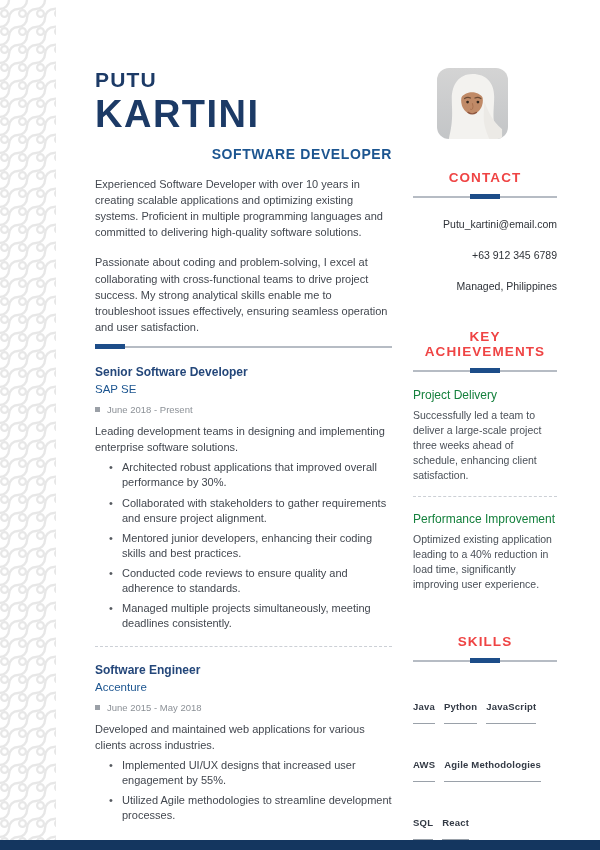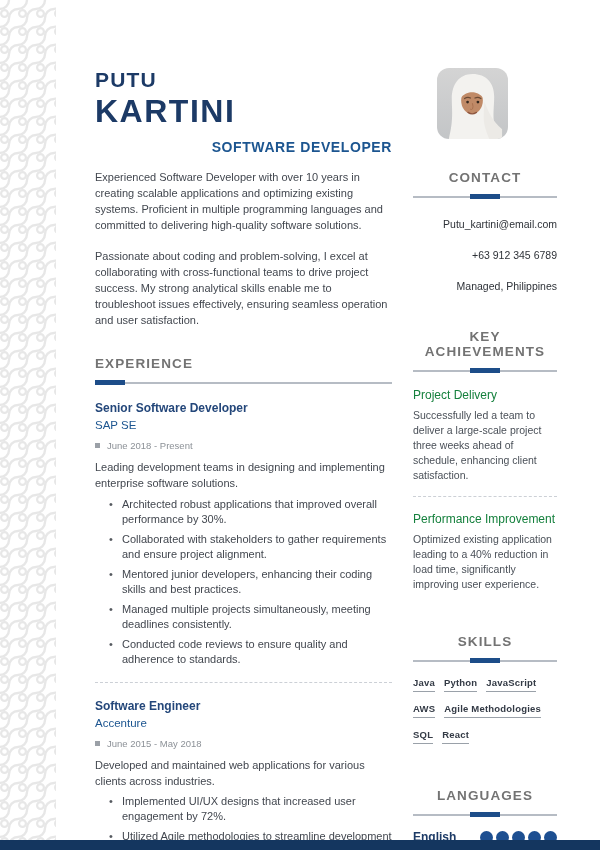--- a/index.html
+++ b/index.html
@@ -14,27 +14,27 @@
 
   
   .pattern-strip { position: absolute; left: 0; top: 0; width: 56px; height: 850px; }
 
   
   .bottom-bar { position: absolute; left: 0; bottom: 0; width: 600px; height: 10px; background: #14365f; }
 
   
   .main-col { position: absolute; left: 95px; top: 0; width: 297px; }
   .first-name { margin-top: 68px; font-size: 21px; font-weight: 600; letter-spacing: 1.2px; color: #1c3a66; line-height: 1.1; }
-  .last-name  { font-size: 32px; font-weight: 800; letter-spacing: 1.5px; color: #1c3a66; line-height: 1.15; margin-top: 2px; }
+  .last-name  { font-size: 38px; font-weight: 800; letter-spacing: 1.5px; color: #1c3a66; line-height: 1.15; margin-top: 2px; }
   .job-headline { font-size: 14px; font-weight: 600; letter-spacing: 0.6px; color: #1c5590; margin-top: 9px; text-align: right; }
 
   .summary p { font-size: 11px; line-height: 1.47; color: #42474f; margin-top: 14px; }
   .summary { margin-top: 13px; }
 
-  .section-title { font-size: 13.5px; font-weight: 800; letter-spacing: 1.1px; color: #737373; }
+  .section-title { font-size: 13.5px; font-weight: 800; letter-spacing: 1.1px; color: #ef4444; }
   .main-col .section-title { margin-top: 28px; text-align: left; }
 
   .divider { position: relative; height: 5px; margin-top: 9px; }
   .divider .thin { position: absolute; left: 0; right: 0; top: 1.5px; height: 2px; background: #b6bcc4; }
   .divider .thick { position: absolute; top: 0; height: 5px; width: 30px; background: #1d4d89; }
   .divider.left-accent .thick { left: 0; }
   .divider.center-accent .thick { left: 50%; margin-left: -15px; }
 
   .job { margin-top: 16px; }
   .job-title { font-size: 12px; font-weight: 700; color: #24477a; }
@@ -58,21 +58,21 @@
   .contact-item { font-size: 10.5px; color: #2e3238; margin-top: 19px; }
 
   .sec-achievements .section-title { margin-top: 37px; }
   .ach-item { margin-top: 15px; }
   .ach-title { font-size: 12px; font-weight: 400; color: #15803d; line-height: 1.25; }
   .ach-text { font-size: 10.5px; line-height: 1.43; color: #4a5058; margin-top: 5px; }
   .ach-sep { border: 0; border-top: 1px dashed #ccd0d6; margin-top: 13px; }
 
   .sec-skills .section-title { margin-top: 42px; }
   .skills-wrap { margin-top: 14px; display: flex; flex-wrap: wrap; column-gap: 9px; row-gap: 11px; }
-  .skill-tag { font-size: 9.5px; font-weight: 700; color: #333a45; border-bottom: 1px solid #9aa1a9; padding-bottom: 3px; letter-spacing: 0.2px; white-space: nowrap; }
+  .skill-tag { font-size: 9.5px; font-weight: 700; color: #333a45; border-bottom: 1px solid #9aa1a9; padding-bottom: 11px; letter-spacing: 0.2px; white-space: nowrap; margin-top: 24px; }
 
   .sec-languages .section-title { margin-top: 44px; }
   .lang-row { margin-top: 13px; display: flex; justify-content: space-between; align-items: flex-start; }
   .lang-name { font-size: 12px; font-weight: 700; color: #1c3a66; }
   .lang-dots { display: flex; gap: 3px; margin-top: 1px; }
   .dot { width: 13px; height: 13px; border-radius: 50%; background: #1d4f91; }
 </style>
 </head>
 <body>
 
@@ -117,55 +117,54 @@
 
     <div class="first-name">PUTU</div>
     <div class="last-name">KARTINI</div>
     <div class="job-headline">SOFTWARE DEVELOPER</div>
 
     <div class="summary">
       <p>Experienced Software Developer with over 10 years in creating scalable applications and optimizing existing systems. Proficient in multiple programming languages and committed to delivering high-quality software solutions.</p>
       <p>Passionate about coding and problem-solving, I excel at collaborating with cross-functional teams to drive project success. My strong analytical skills enable me to troubleshoot issues effectively, ensuring seamless operation and user satisfaction.</p>
     </div>
 
-    <div class="section-title">EXPERIENCE</div>
     <div class="divider left-accent">
       <div class="thin"></div>
       <div class="thick"></div>
     </div>
 
     <div class="job">
       <div class="job-title">Senior Software Developer</div>
       <div class="job-company">SAP SE</div>
       <div class="job-dates">
         <span class="date-square"></span>
         <span>June 2018 - Present</span>
       </div>
       <div class="job-desc">Leading development teams in designing and implementing enterprise software solutions.</div>
       <ul class="job-bullets">
         <li>Architected robust applications that improved overall performance by 30%.</li>
         <li>Collaborated with stakeholders to gather requirements and ensure project alignment.</li>
         <li>Mentored junior developers, enhancing their coding skills and best practices.</li>
+        <li>Conducted code reviews to ensure quality and adherence to standards.</li>
         <li>Managed multiple projects simultaneously, meeting deadlines consistently.</li>
-        <li>Conducted code reviews to ensure quality and adherence to standards.</li>
       </ul>
     </div>
 
     <hr class="dashed-sep">
 
     <div class="job">
       <div class="job-title">Software Engineer</div>
       <div class="job-company">Accenture</div>
       <div class="job-dates">
         <span class="date-square"></span>
         <span>June 2015 - May 2018</span>
       </div>
       <div class="job-desc">Developed and maintained web applications for various clients across industries.</div>
       <ul class="job-bullets">
-        <li>Implemented UI/UX designs that increased user engagement by 72%.</li>
+        <li>Implemented UI/UX designs that increased user engagement by 55%.</li>
         <li>Utilized Agile methodologies to streamline development processes.</li>
 
       </ul>
     </div>
 
   </div>
 
   <div class="right-col">
 
     <div class="sec-contact">

